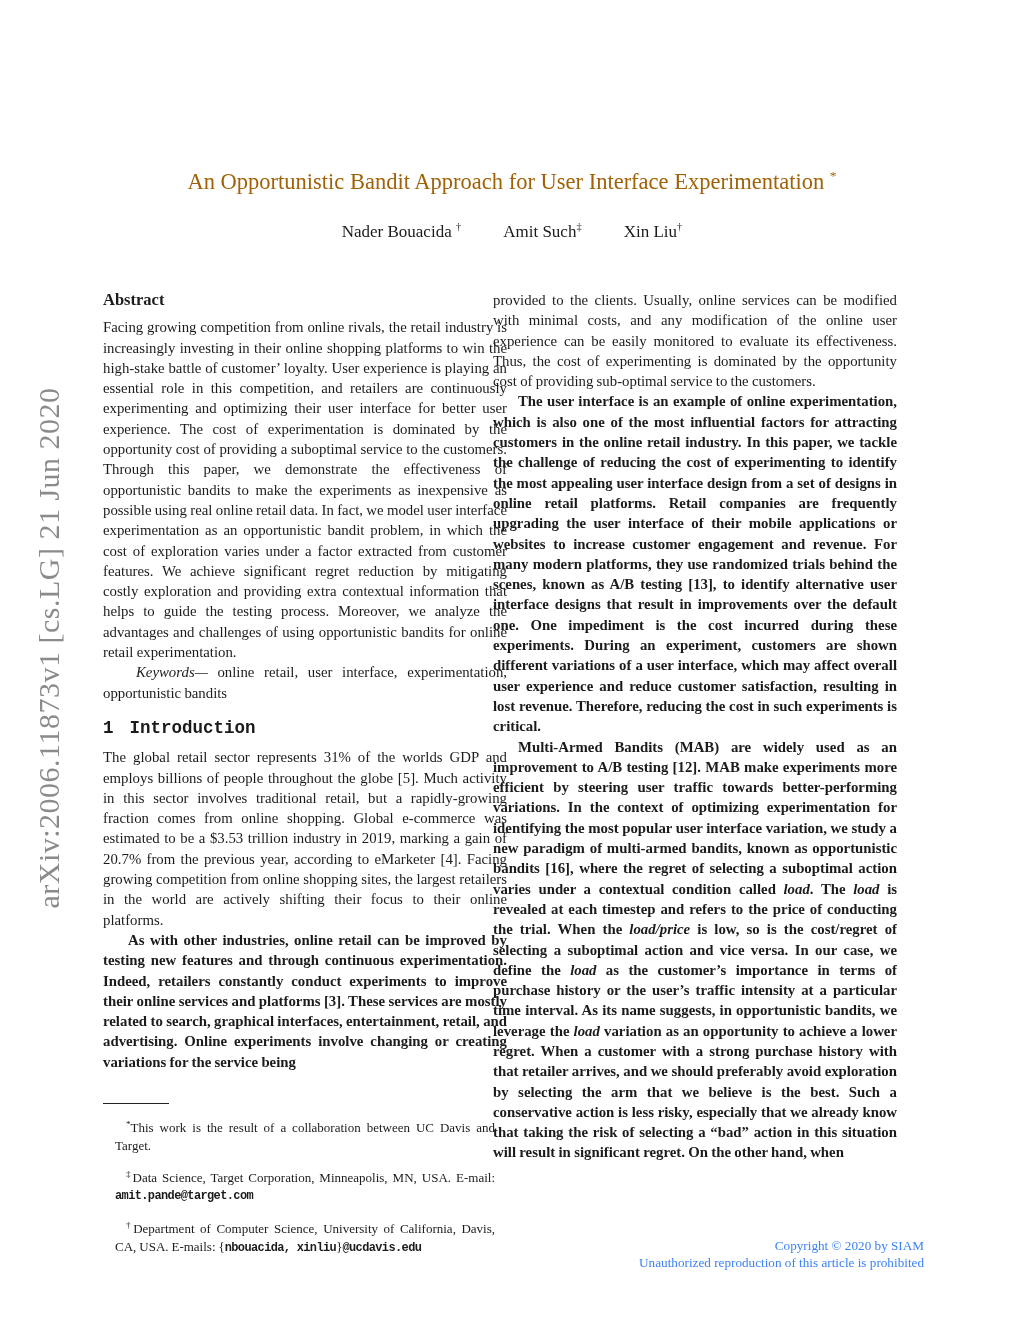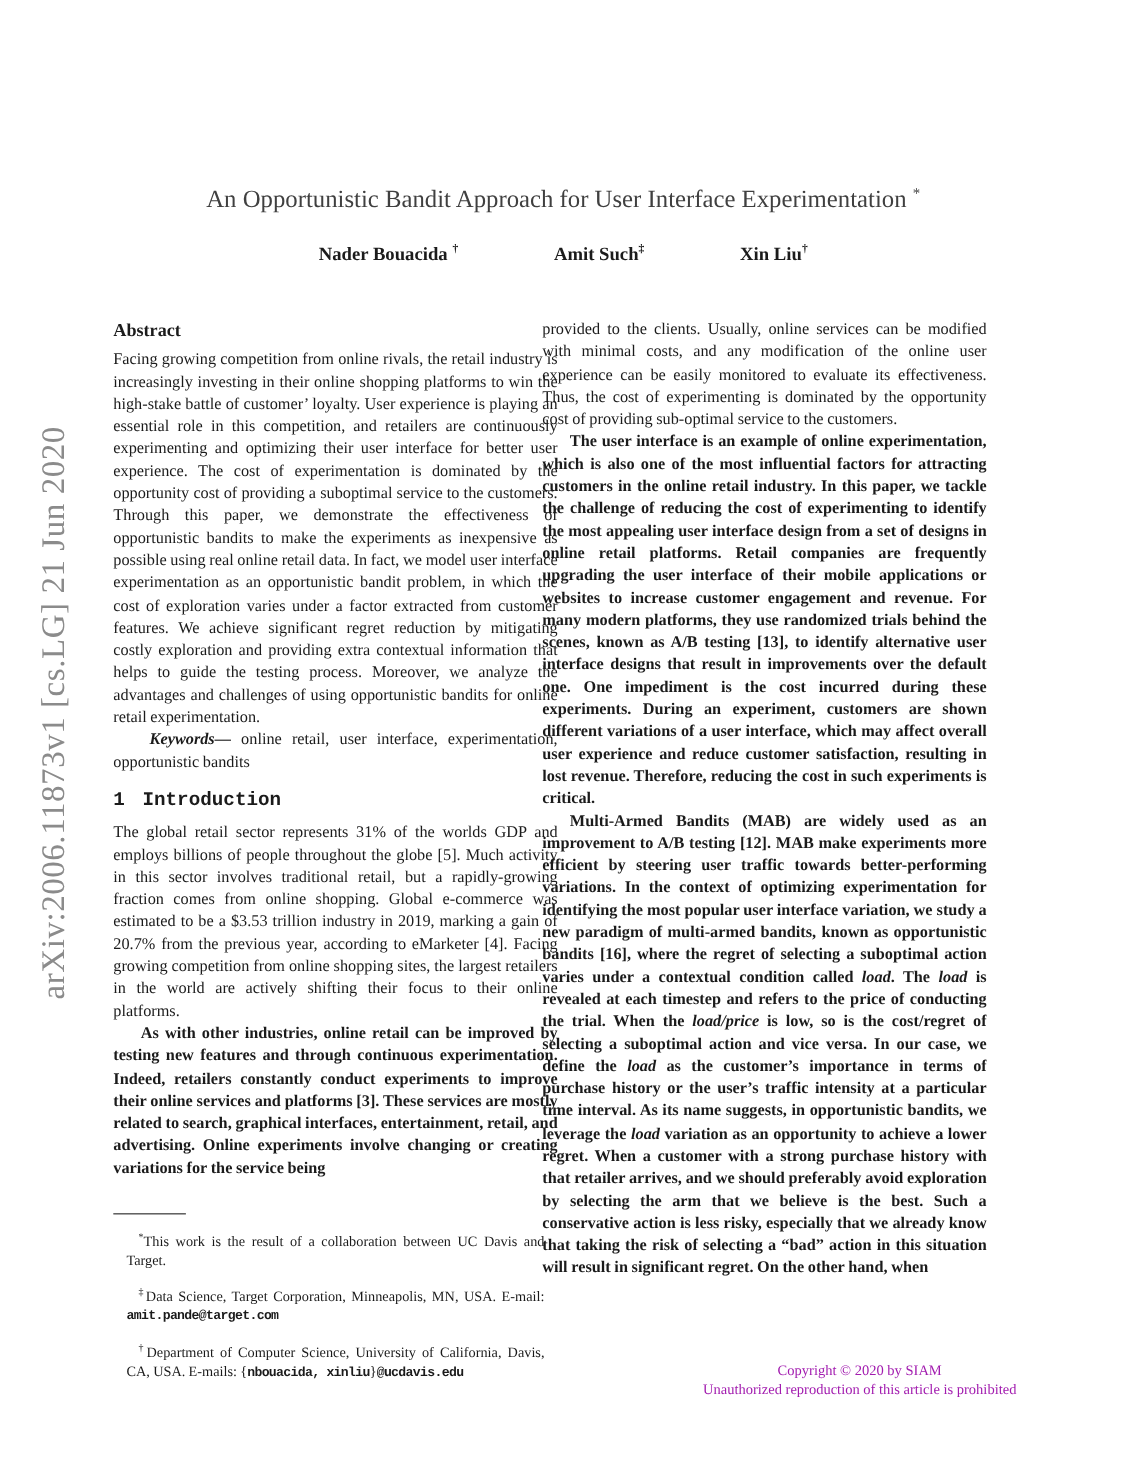--- a/index.html
+++ b/index.html
@@ -29,34 +29,33 @@
     white-space: nowrap;
   }
 
   .title {
     position: absolute;
     top: 168px;
     left: 0;
     width: 100%;
     text-align: center;
     font-size: 22.5px;
-    color: #404040;
+    color: #a16207;
   }
   .title sup { font-size: 60%; }
 
   .authors {
     position: absolute;
     top: 221px;
     left: 0;
     width: 100%;
     display: flex;
     justify-content: center;
-    gap: 87px;
+    gap: 42px;
     font-size: 17px;
-    font-weight: bold;
   }
   .authors sup { font-size: 62%; }
 
   .col {
     position: absolute;
     top: 290px;
     width: 404px;
     font-size: 14.8px;
     line-height: 20.3px;
     text-align: justify;
@@ -107,45 +106,45 @@
     font-family: "Liberation Mono", monospace;
     font-weight: bold;
     font-size: 0.92em;
     letter-spacing: -0.6px;
   }
 
   .copyright {
     position: absolute;
     right: 100px;
     top: 1238px;
-    text-align: center;
+    text-align: right;
     font-size: 13.2px;
     line-height: 16.8px;
-    color: #a21caf;
+    color: #3b82f6;
   }
 </style>
 </head>
 <body>
 
 <div class="page">
 
   <div class="watermark">arXiv:2006.11873v1  [cs.LG]  21 Jun 2020</div>
 
   <div class="title"><span>An Opportunistic Bandit Approach for User Interface Experimentation </span><sup>*</sup></div>
 
   <div class="authors">
     <span class="author"><span>Nader Bouacida </span><sup>†</sup></span>
     <span class="author"><span>Amit Such</span><sup>‡</sup></span>
     <span class="author"><span>Xin Liu</span><sup>†</sup></span>
   </div>
 
   <div class="col col-left">
     <div class="abstract-heading">Abstract</div>
     <p>Facing growing competition from online rivals, the retail industry is increasingly investing in their online shopping platforms to win the high-stake battle of customer’ loyalty. User experience is playing an essential role in this competition, and retailers are continuously experimenting and optimizing their user interface for better user experience. The cost of experimentation is dominated by the opportunity cost of providing a suboptimal service to the customers. Through this paper, we demonstrate the effectiveness of opportunistic bandits to make the experiments as inexpensive as possible using real online retail data. In fact, we model user interface experimentation as an opportunistic bandit problem, in which the cost of exploration varies under a factor extracted from customer features. We achieve significant regret reduction by mitigating costly exploration and providing extra contextual information that helps to guide the testing process. Moreover, we analyze the advantages and challenges of using opportunistic bandits for online retail experimentation.</p>
-    <p class="kw-indent"><span style="font-style: italic; font-weight: bold;">Keywords— </span><span>online retail, user interface, experimentation, opportunistic bandits</span></p>
+    <p class="kw-indent"><span style="font-style: italic; font-weight: normal;">Keywords— </span><span>online retail, user interface, experimentation, opportunistic bandits</span></p>
 
     <div class="section-heading">
       <span class="sec-num">1</span><span class="sec-title">Introduction</span>
     </div>
     <p>The global retail sector represents 31% of the worlds GDP and employs billions of people throughout the globe [5]. Much activity in this sector involves traditional retail, but a rapidly-growing fraction comes from online shopping. Global e-commerce was estimated to be a $3.53 trillion industry in 2019, marking a gain of 20.7% from the previous year, according to eMarketer [4]. Facing growing competition from online shopping sites, the largest retailers in the world are actively shifting their focus to their online platforms.</p>
     <p class="indent">As with other industries, online retail can be improved by testing new features and through continuous experimentation. Indeed, retailers constantly conduct experiments to improve their online services and platforms [3]. These services are mostly related to search, graphical interfaces, entertainment, retail, and advertising. Online experiments involve changing or creating variations for the service being</p>
   </div>
 
   <div class="col col-right">
     <p>provided to the clients. Usually, online services can be modified with minimal costs, and any modification of the online user experience can be easily monitored to evaluate its effectiveness. Thus, the cost of experimenting is dominated by the opportunity cost of providing sub-optimal service to the customers.</p>

